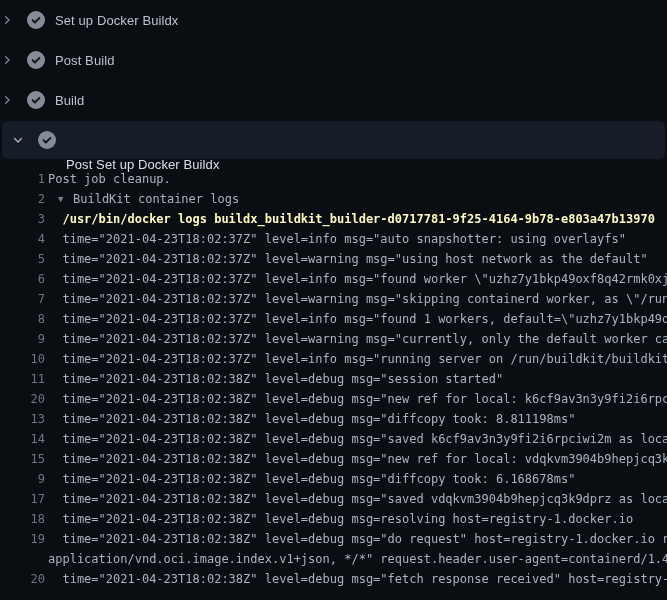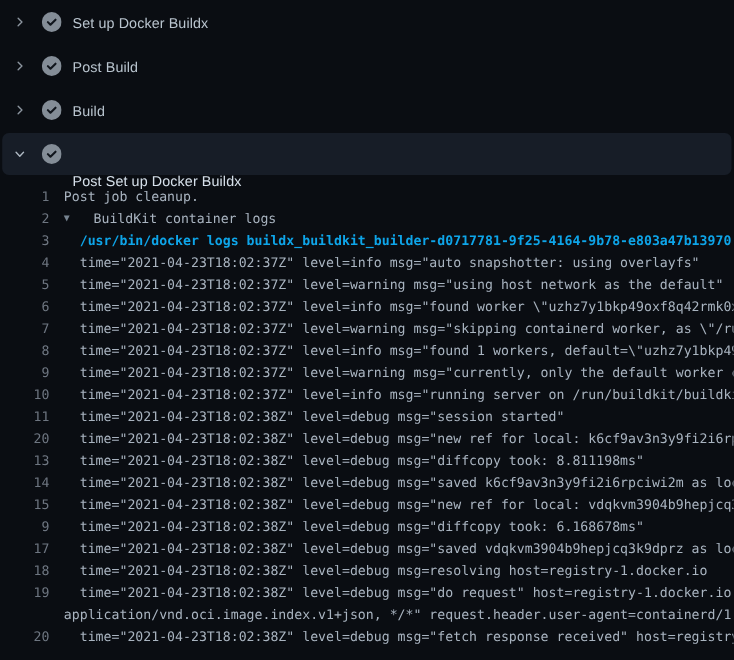--- a/index.html
+++ b/index.html
@@ -4,21 +4,21 @@
 <style>
   html,body{margin:0;padding:0;}
   body{
     width:667px;height:600px;overflow:hidden;
     background:#0a0d12;
     font-family:"Liberation Sans",sans-serif;
   }
   .steps{padding-top:0;}
   .step-row{
     display:flex;align-items:center;height:40px;
-    padding-left:11px;cursor:pointer;box-sizing:border-box;
+    cursor:pointer;box-sizing:border-box;
   }
   .step-row.expanded{
     background:#171d27;border-radius:6px;height:38px;margin:1px 2px 1px 2px;
     padding-left:9px;
   }
   .chev{width:14px;height:14px;flex:none;display:flex;align-items:center;justify-content:center;}
   .check{width:18px;height:18px;flex:none;margin-left:13px;display:flex;align-items:center;justify-content:center;}
   .step-label{
     margin-left:10px;font-size:13px;color:#b9c4ce;letter-spacing:.1px;
   }
@@ -26,27 +26,27 @@
   .log{
     padding-top:9px;
     font-family:"DejaVu Sans Mono",monospace;
     font-size:12px;line-height:20px;color:#a9b4c0;
   }
   .lrow{display:flex;height:20px;white-space:pre;overflow:hidden;}
   .num{
     width:45px;flex:none;text-align:right;color:#6e7681;
     cursor:pointer;user-select:none;
   }
-  .txt{margin-left:13px;white-space:pre;flex:none;}
-  .lrow.command .txt{color:#0ea5e9;font-weight:bold;}
+  .txt{margin-left:3px;white-space:pre;flex:none;}
+  .lrow.command .txt{color:#fef9c3;font-weight:bold;}
   .caret{
     margin-left:13px;flex:none;color:#768390;font-size:9px;line-height:20px;
     width:15px;cursor:pointer;
   }
-  .lrow.group .txt{margin-left:12px;}
+  .lrow.group .txt{margin-left:0;}
 </style>
 </head>
 <body>
 
 <div>
   <div class="steps">
       <div class="step-row">
         <span class="chev">
           <svg width="12" height="12" viewBox="0 0 16 16">
             <path d="M6 3.5 L10.6 8 L6 12.5" fill="none" stroke="#8b949e" stroke-width="1.7" stroke-linecap="round" stroke-linejoin="round"></path>

